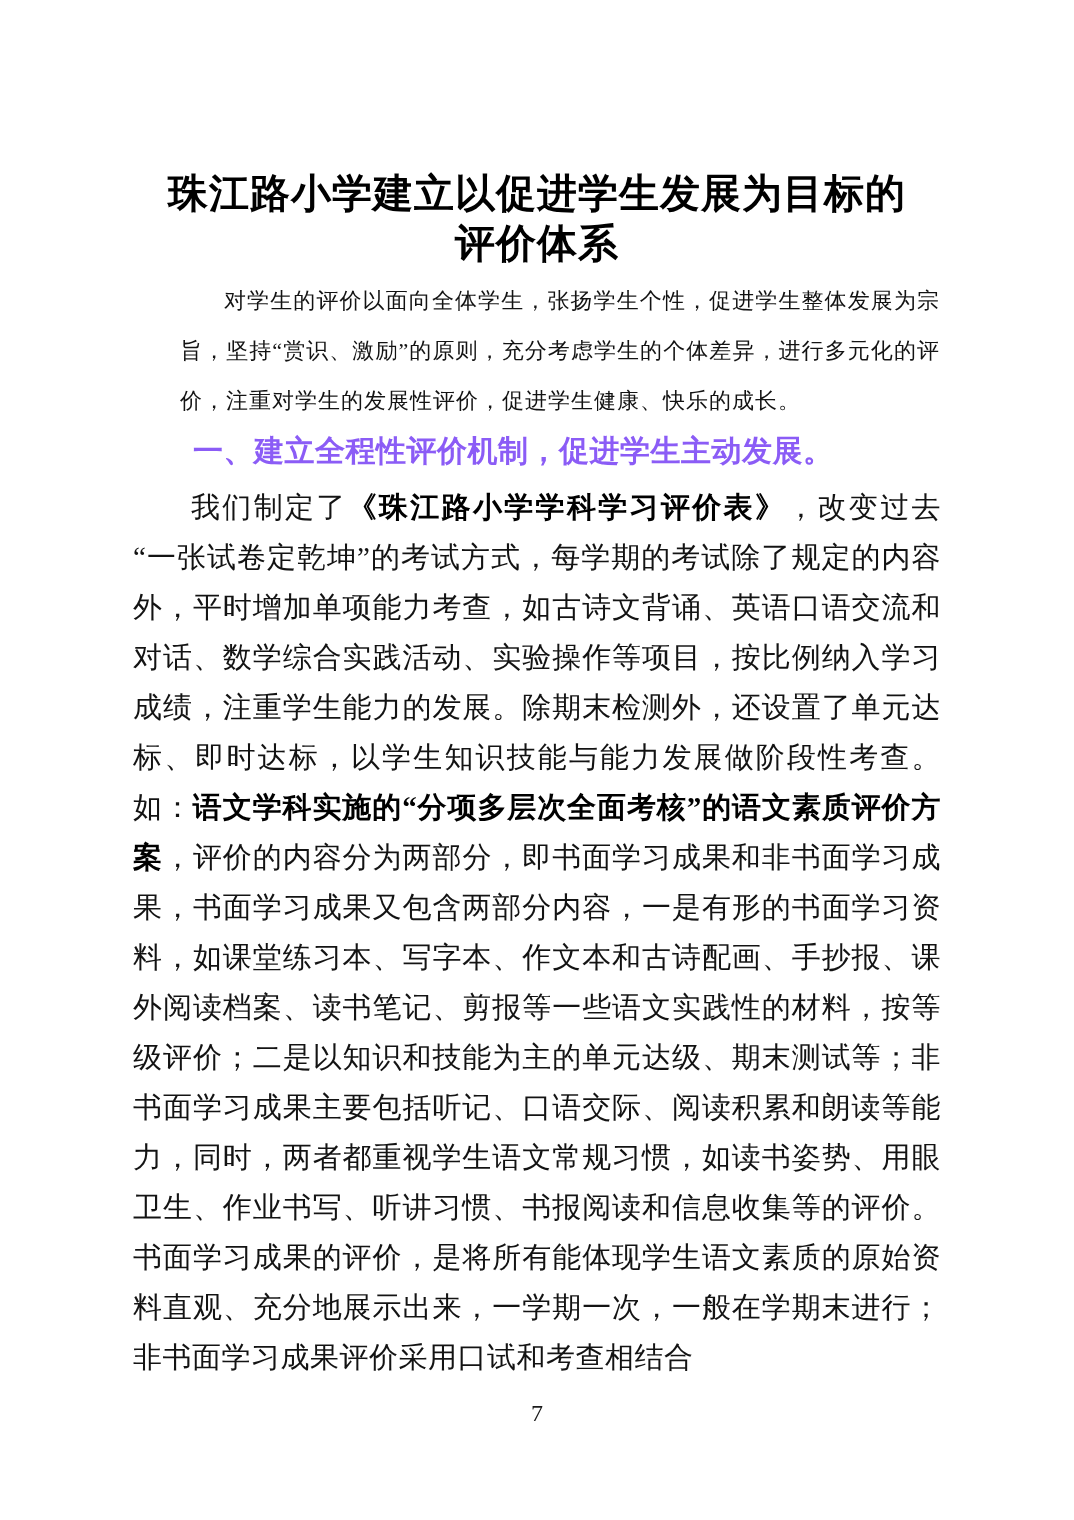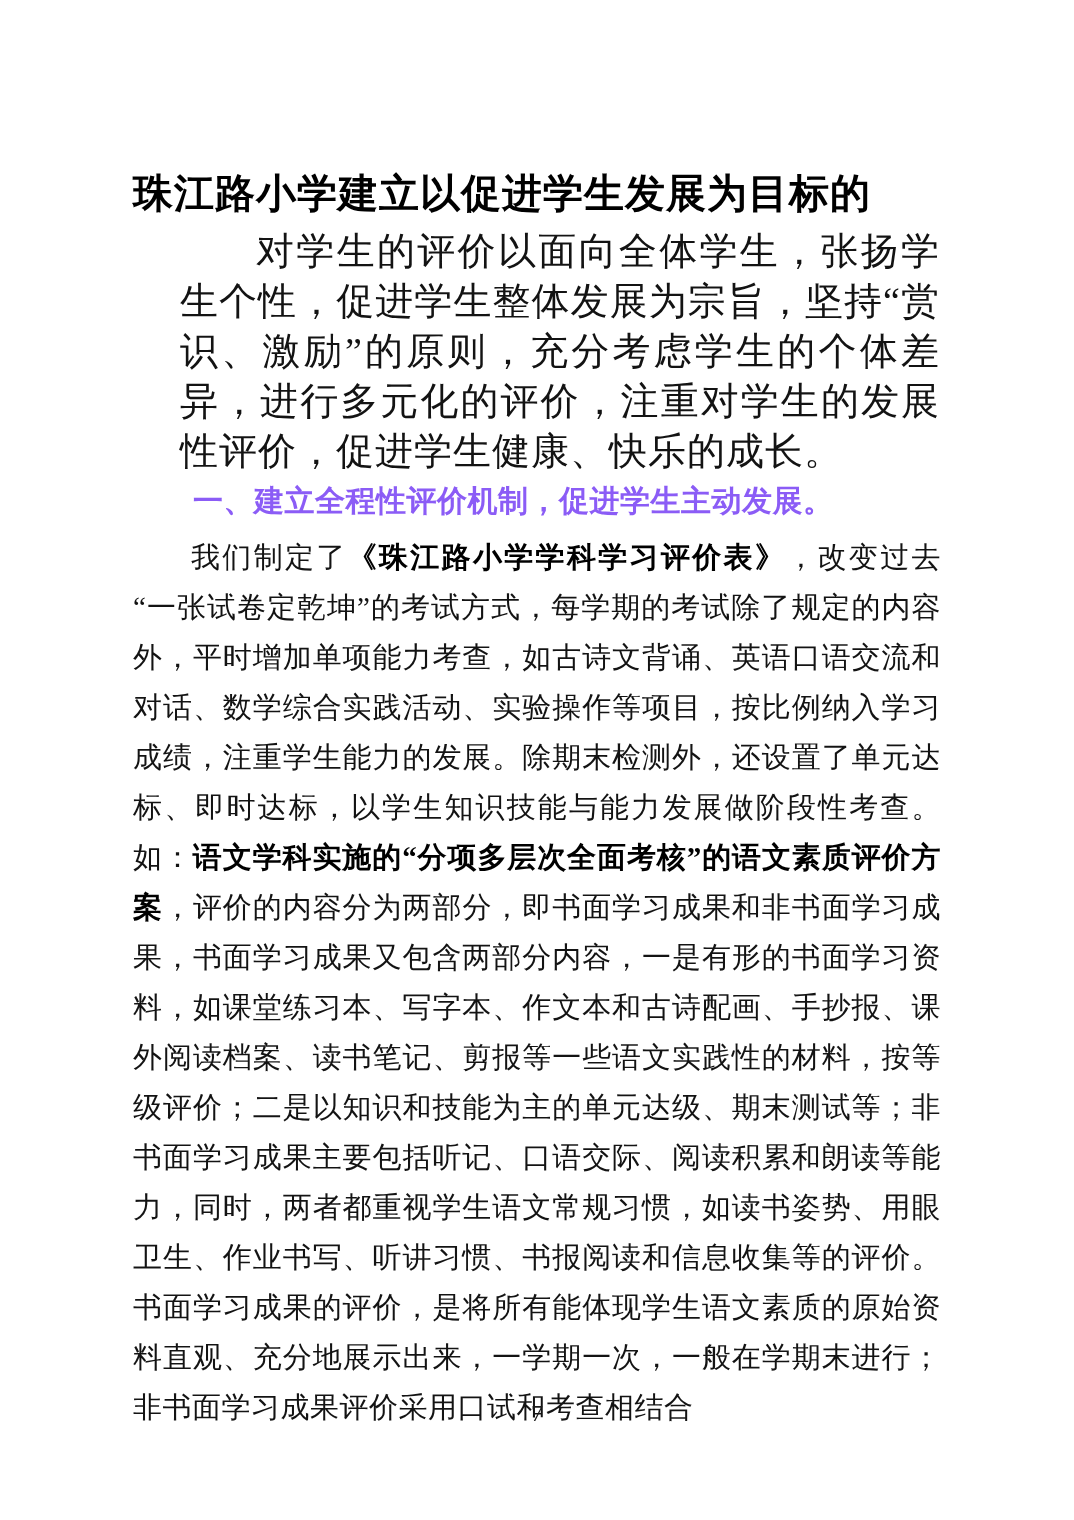--- a/index.html
+++ b/index.html
@@ -20,30 +20,30 @@
     width: 1074px;
     height: 1520px;
     padding: 168px 133px 0 133px;
     position: relative;
   }
   .doc-title {
     font-family: "Liberation Sans", "DejaVu Sans", sans-serif;
     font-weight: 700;
     font-size: 40px;
     line-height: 50px;
-    text-align: left;
+    text-align: center;
     color: #000000;
     margin: 0 0 8px 0;
     letter-spacing: 1px;
   }
   .doc-title .title-line {
     display: block;
   }
   .intro-para {
-    font-size: 38px;
+    font-size: 22px;
     line-height: 50px;
     margin: 0 1px 0 47px;
     text-align: justify;
     text-indent: 2em;
     letter-spacing: 1px;
   }
   .section-heading {
     font-size: 30px;
     line-height: 50px;
     font-weight: 700;
@@ -76,20 +76,21 @@
     color: #1a1a1a;
   }
 </style>
 </head>
 <body>
 
 <div class="page">
 
   <h1 class="doc-title">
     <span class="title-line">珠江路小学建立以促进学生发展为目标的</span>
+    <span class="title-line">评价体系</span>
   </h1>
 
   <p class="intro-para">对学生的评价以面向全体学生，张扬学生个性，促进学生整体发展为宗旨，坚持“赏识、激励”的原则，充分考虑学生的个体差异，进行多元化的评价，注重对学生的发展性评价，促进学生健康、快乐的成长。</p>
 
   <h2 class="section-heading">一、建立全程性评价机制，促进学生主动发展。</h2>
 
   <p class="body-para"><span class="run-regular">我们制定了</span><span class="run-bold">《珠江路小学学科学习评价表》</span><span class="run-regular">，改变过去“一张试卷定乾坤”的考试方式，每学期的考试除了规定的内容外，平时增加单项能力考查，如古诗文背诵、英语口语交流和对话、数学综合实践活动、实验操作等项目，按比例纳入学习成绩，注重学生能力的发展。除期末检测外，还设置了单元达标、即时达标，以学生知识技能与能力发展做阶段性考查。如：</span><span class="run-bold">语文学科实施的“分项多层次全面考核”的语文素质评价方案</span><span class="run-regular">，评价的内容分为两部分，即书面学习成果和非书面学习成果，书面学习成果又包含两部分内容，一是有形的书面学习资料，如课堂练习本、写字本、作文本和古诗配画、手抄报、课外阅读档案、读书笔记、剪报等一些语文实践性的材料，按等级评价；二是以知识和技能为主的单元达级、期末测试等；非书面学习成果主要包括听记、口语交际、阅读积累和朗读等能力，同时，两者都重视学生语文常规习惯，如读书姿势、用眼卫生、作业书写、听讲习惯、书报阅读和信息收集等的评价。书面学习成果的评价，是将所有能体现学生语文素质的原始资料直观、充分地展示出来，一学期一次，一般在学期末进行；非书面学习成果评价采用口试和考查相结合</span></p>
 
   <div class="page-number">7</div>
 

